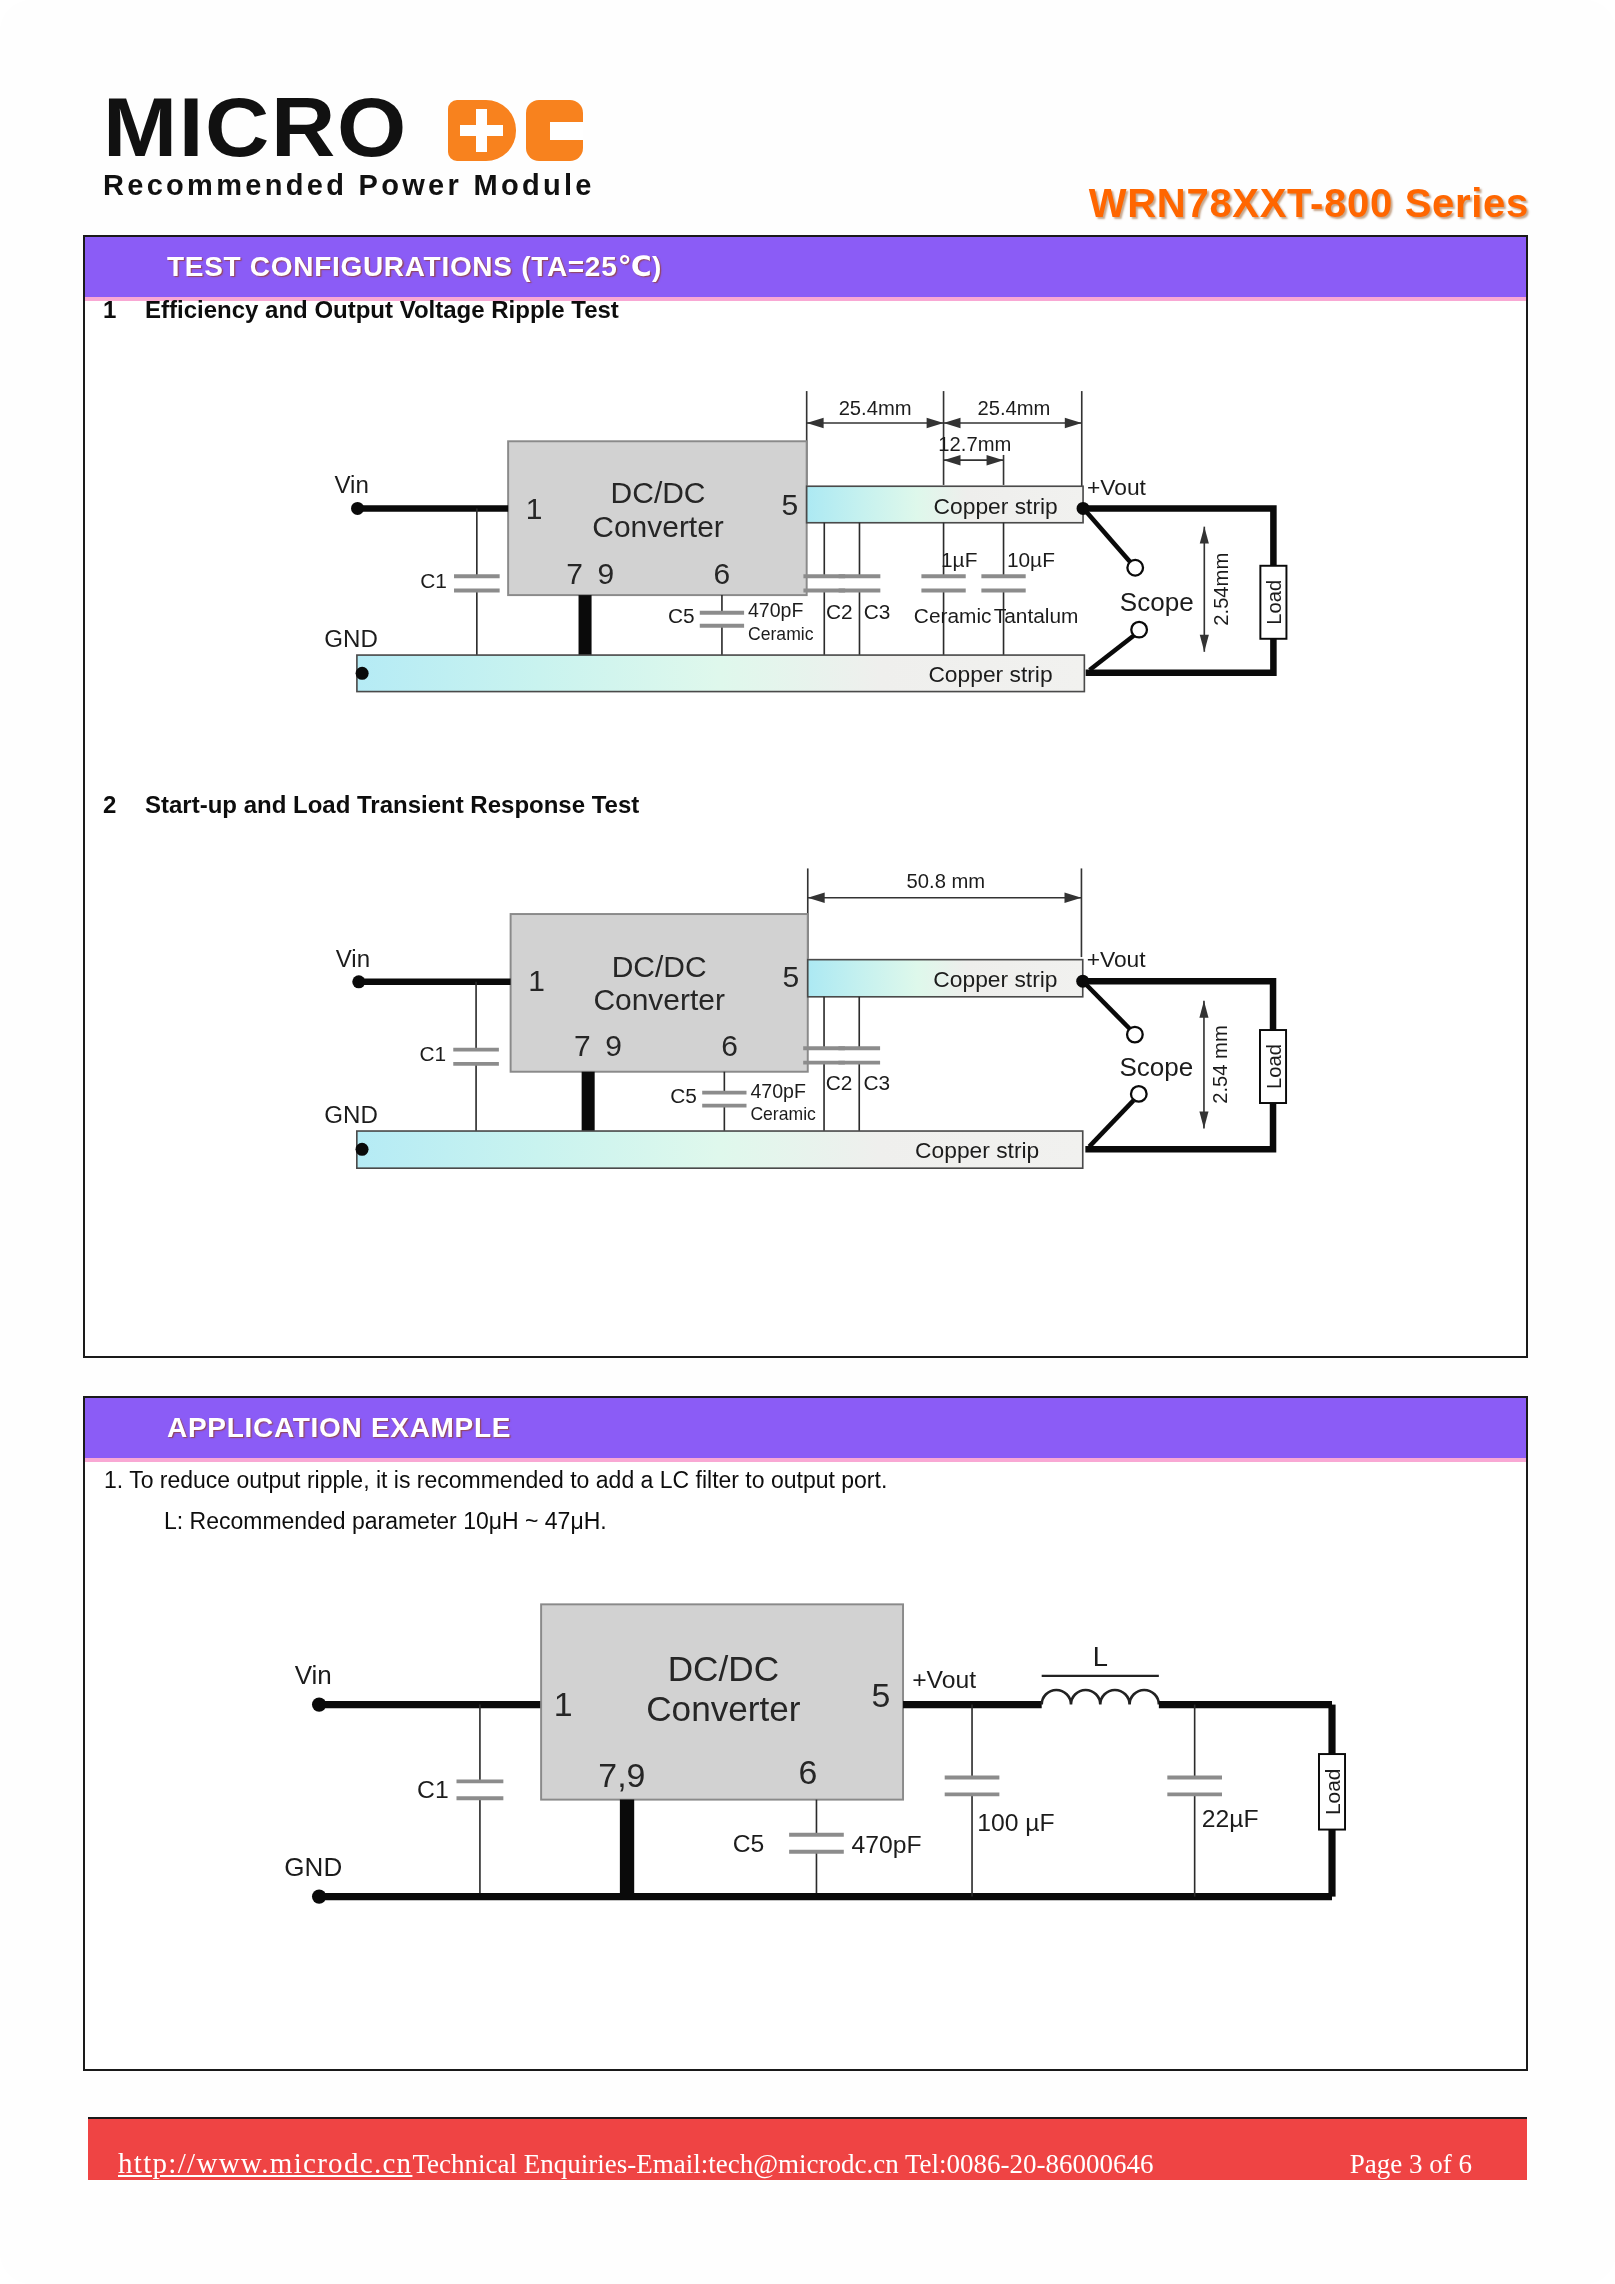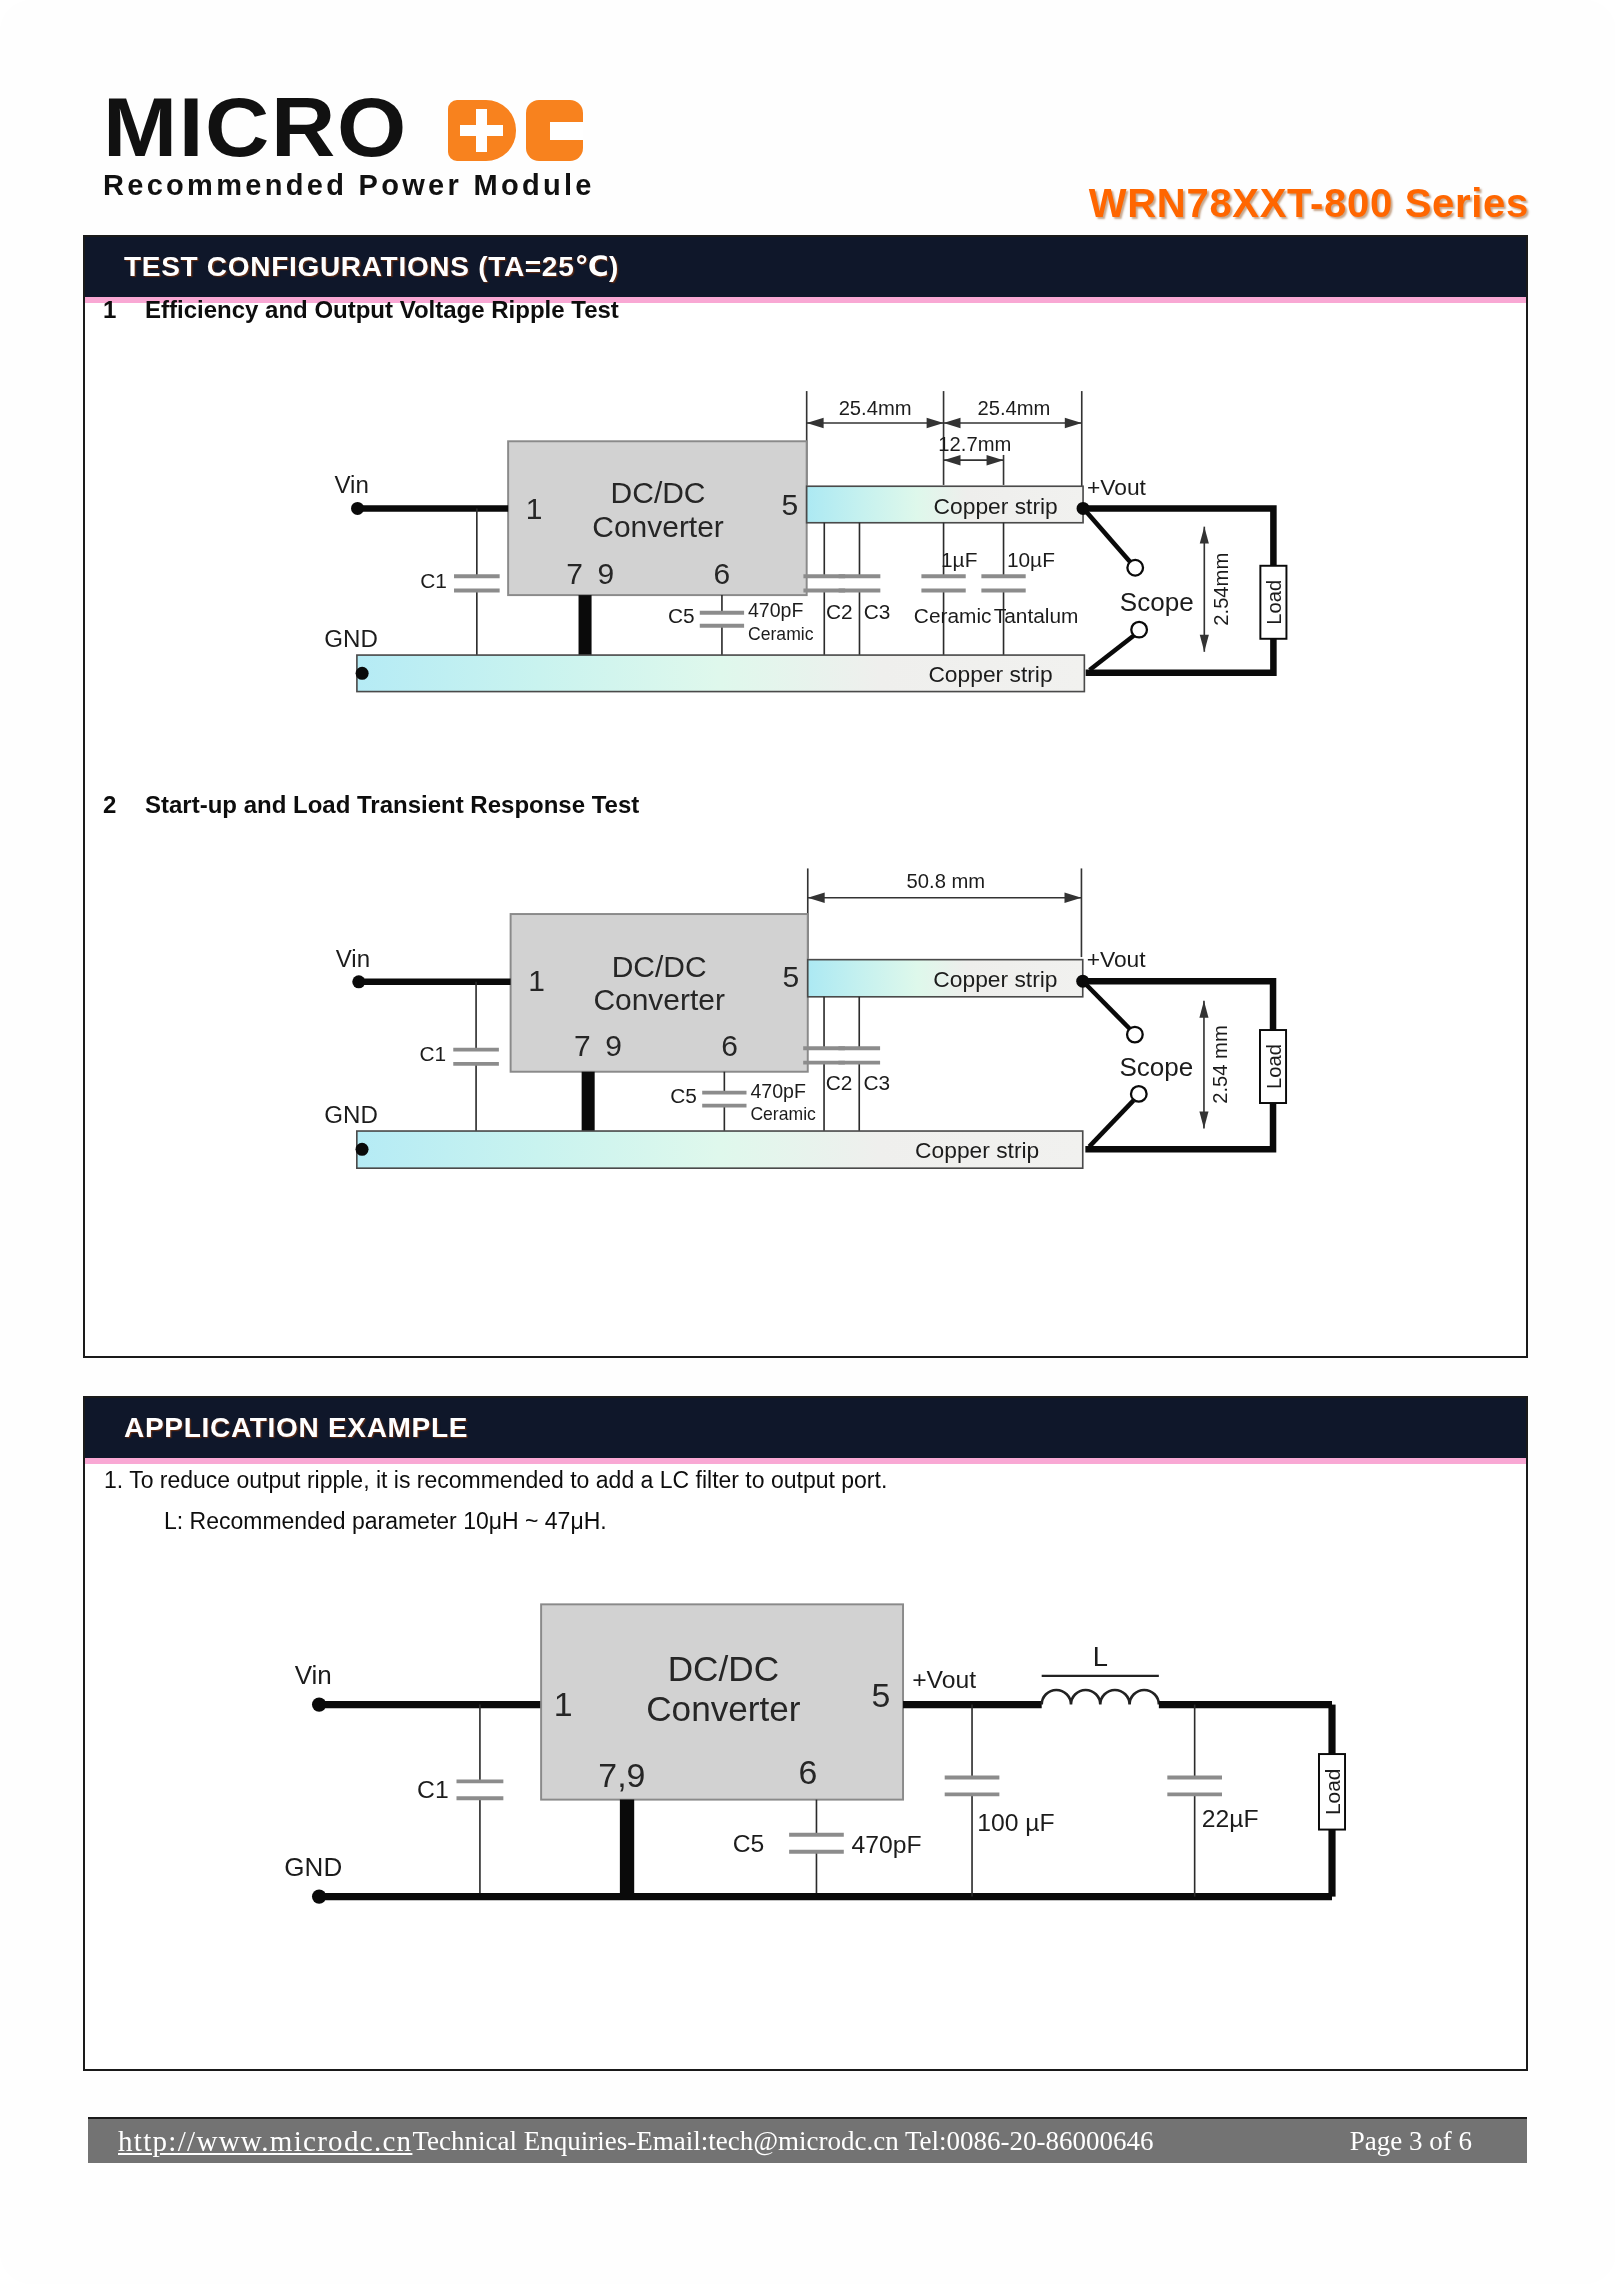--- a/index.html
+++ b/index.html
@@ -19,22 +19,22 @@
             margin-left:10.4px; margin-bottom:0.7px; }
   .logo-c::after { content:""; position:absolute; right:0; top:21.5px; width:33px; height:18px; background:#fff; }
   .logo-tagline { margin-top:6.5px; font-size:29px; font-weight:700; letter-spacing:3.3px; color:#111; }
   .series-title { position:absolute; right:87px; top:181px; font-size:40px; font-weight:700;
                   color:#FF6600; text-shadow:2px 2px 2px rgba(130,60,0,0.45); letter-spacing:0.7px; }
 
   
   .box { position:absolute; left:83px; width:1445px; border:2px solid #1a1a1a; background:#fff; box-sizing:border-box; }
   .box1 { top:235px; height:1123px; }
   .box2 { top:1396px; height:675px; }
-  .banner { height:60px; line-height:60px; background:#0f172a; border-bottom:6px solid #f9a8d4;
-            color:#fff; font-size:28px; font-weight:700; padding-left:39px; letter-spacing:0.7px;
+  .banner { height:60px; line-height:60px; background:#8b5cf6; border-bottom:4px solid #f9a8d4;
+            color:#fff; font-size:28px; font-weight:700; padding-left:82px; letter-spacing:0.7px;
             text-shadow:1.3px 1.3px 1.3px rgba(150,55,0,0.65); }
 
   .item-heading { position:absolute; display:flex; font-size:24px; font-weight:700; color:#0d0d0d; }
   .item-heading .num { display:inline-block; min-width:42px; }
   .h1pos { left:103px; top:296px; }
   .h2pos { left:103px; top:791px; }
 
   .note { position:absolute; font-size:23px; color:#0d0d0d;text-align:center; }
   .note1 { left:104px; top:1467px; }
   .note2 { left:164px; top:1508px; }
@@ -62,22 +62,22 @@
   .probe { stroke:#0a0a0a; stroke-width:7; }
   .probetip { fill:#fff; stroke:#0a0a0a; stroke-width:3.5; }
   .dot { fill:#0a0a0a; }
   .dim line { stroke:#333; stroke-width:2.5; }
   .dim polygon { fill:#333; }
   .dim text { font-size:31px; fill:#1c1c1c; text-anchor:middle; }
   .coil { stroke:#222; stroke-width:4; fill:none; }
   .coilbar { stroke:#222; stroke-width:3.5; }
 
   
-  .footer { position:absolute; left:88px; top:2117px; width:1439px; height:46px; background:#737373;
-            border-top:2.6px solid #1a1a1a; display:flex; align-items:center; box-sizing:border-box;
+  .footer { position:absolute; left:88px; top:2117px; width:1439px; height:63px; background:#ef4444;
+            border-top:2.6px solid #1a1a1a; display:flex; align-items:flex-end; box-sizing:border-box;
             font-family:"Liberation Serif","DejaVu Serif",serif; color:#fff; }
   .footer-url { color:#fff; font-size:29px; margin-left:30px; letter-spacing:1.3px; text-decoration:underline; }
   .footer-contact { font-size:27px; }
   .footer-page { font-size:27px; margin-left:auto; margin-right:55px; }
 </style>
 </head>
 <body>
 
 <div class="page">
 

